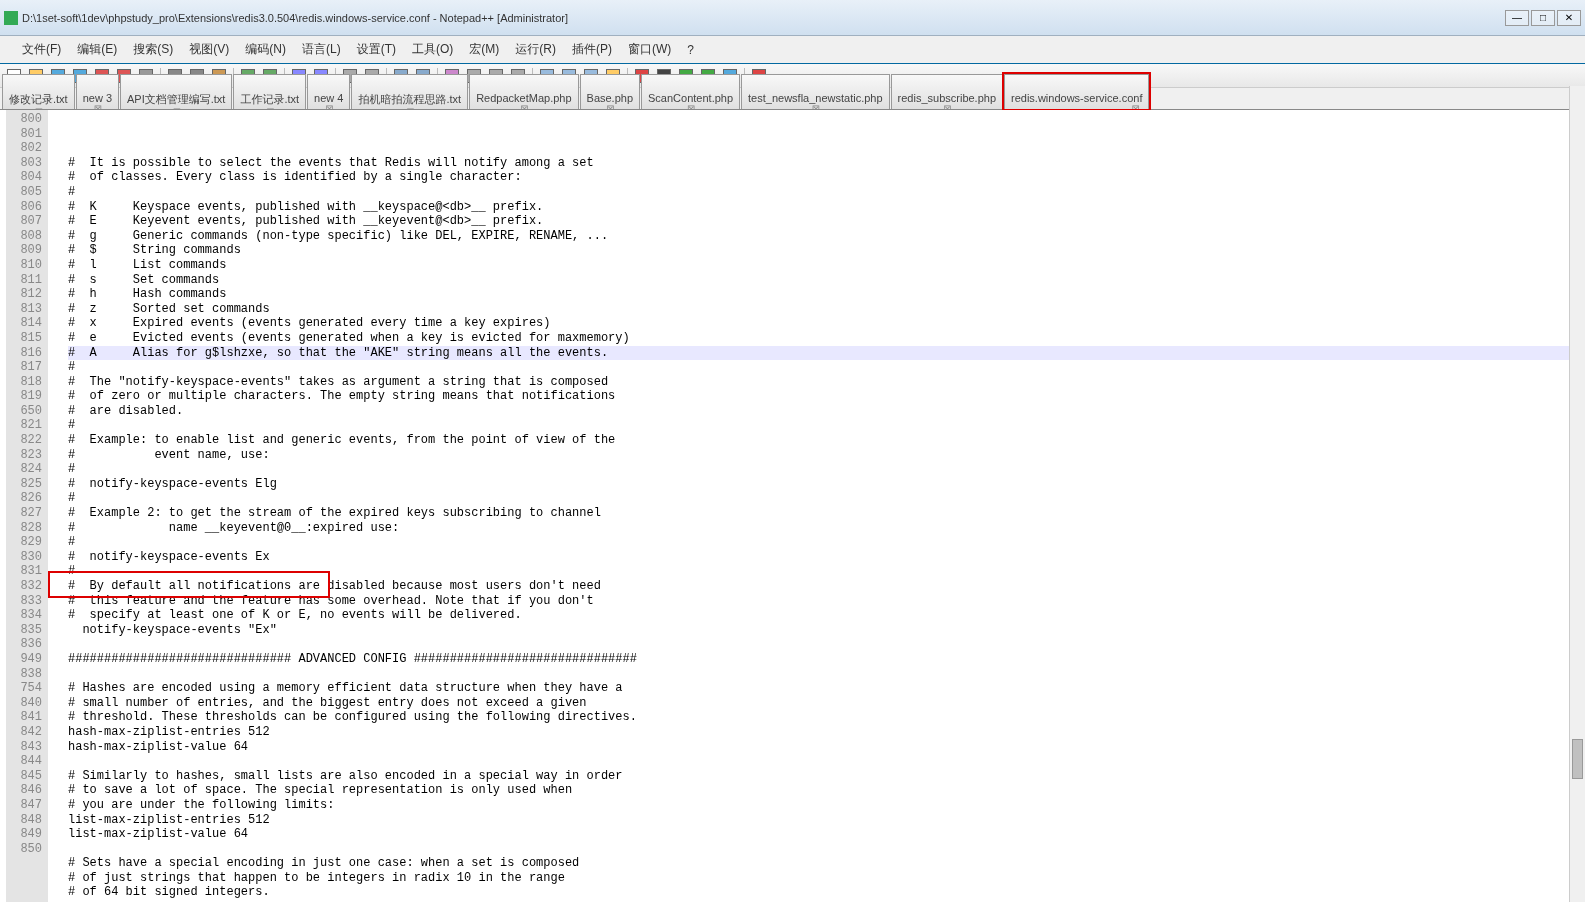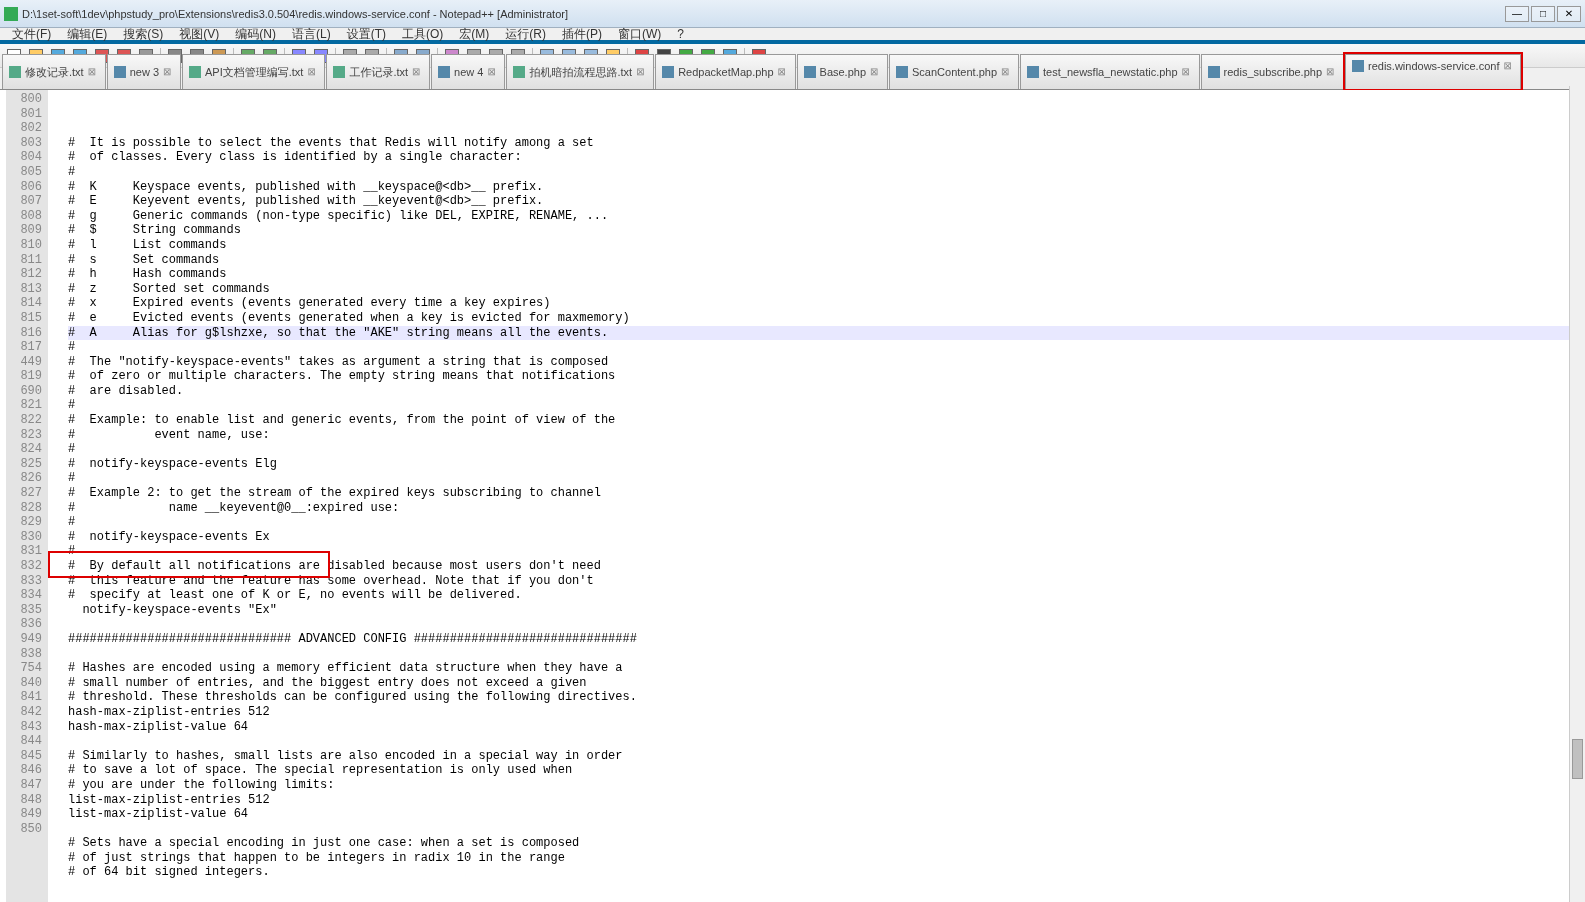--- a/index.html
+++ b/index.html
@@ -5,42 +5,42 @@
 * { margin: 0; padding: 0; box-sizing: border-box; }
 body {
   font-family: "Microsoft YaHei", Tahoma, sans-serif;
   font-size: 12px;
   background: #f0f0f0;
   overflow: hidden;
   width: 1585px;
   height: 902px;
 }
 .titlebar {
-  height: 28px;
+  height: 36px;
   background: linear-gradient(to bottom, #e8f0f8, #d0e0f0);
   display: flex;
   align-items: center;
   padding: 0 4px;
   border-bottom: 1px solid #a0b0c0;
 }
 .titlebar-icon {
   width: 14px; height: 14px;
   background: #3a5;
   margin-right: 4px;
 }
 .titlebar-text { flex: 1; color: #333; font-size: 11px; }
 .win-controls { display: flex; gap: 2px; }
 .win-btn { width: 24px; height: 16px; background: rgba(255,255,255,0.3); border: 1px solid #999; font-size: 10px; text-align: center; line-height: 14px; }
 .menubar {
-  height: 16px;
+  height: 28px;
   background: #f0f0f0;
   display: flex;
   align-items: center;
-  padding: 0 4px;
-  border-bottom: 4px solid #0369a1;
+  padding: 0 14px;
+  border-bottom: 1px solid #0369a1;
 }
 .menu-item {
   padding: 0 8px;
   font-size: 12px;
   color: #333;
   cursor: pointer;
 }
 .toolbar {
   height: 24px;
   background: linear-gradient(to bottom, #f8f8f8, #e8e8e8);
@@ -73,20 +73,21 @@
   height: 20px;
   padding: 17px 6px;
   background: linear-gradient(to bottom, #f8f8f8, #e0e0e0);
   border: 1px solid #999;
   border-bottom: none;
   margin-right: 1px;
   font-size: 11px;
   color: #444;
   cursor: pointer;
   white-space: nowrap;
+  flex-direction: column;
 }
 .tab-icon {
   width: 12px; height: 12px;
   background: #5a8;
   margin-right: 4px;
 }
 .tab-icon.blue { background: #58a; }
 .tab-close {
   margin-left: 4px;
   width: 11px; height: 11px;
@@ -367,23 +368,23 @@
       <div class="line">808</div>
       <div class="line">809</div>
       <div class="line">810</div>
       <div class="line">811</div>
       <div class="line">812</div>
       <div class="line">813</div>
       <div class="line">814</div>
       <div class="line">815</div>
       <div class="line">816</div>
       <div class="line">817</div>
-      <div class="line">449</div>
+      <div class="line">818</div>
       <div class="line">819</div>
-      <div class="line">690</div>
+      <div class="line">650</div>
       <div class="line">821</div>
       <div class="line">822</div>
       <div class="line">823</div>
       <div class="line">824</div>
       <div class="line">825</div>
       <div class="line">826</div>
       <div class="line">827</div>
       <div class="line">828</div>
       <div class="line">829</div>
       <div class="line">830</div>

